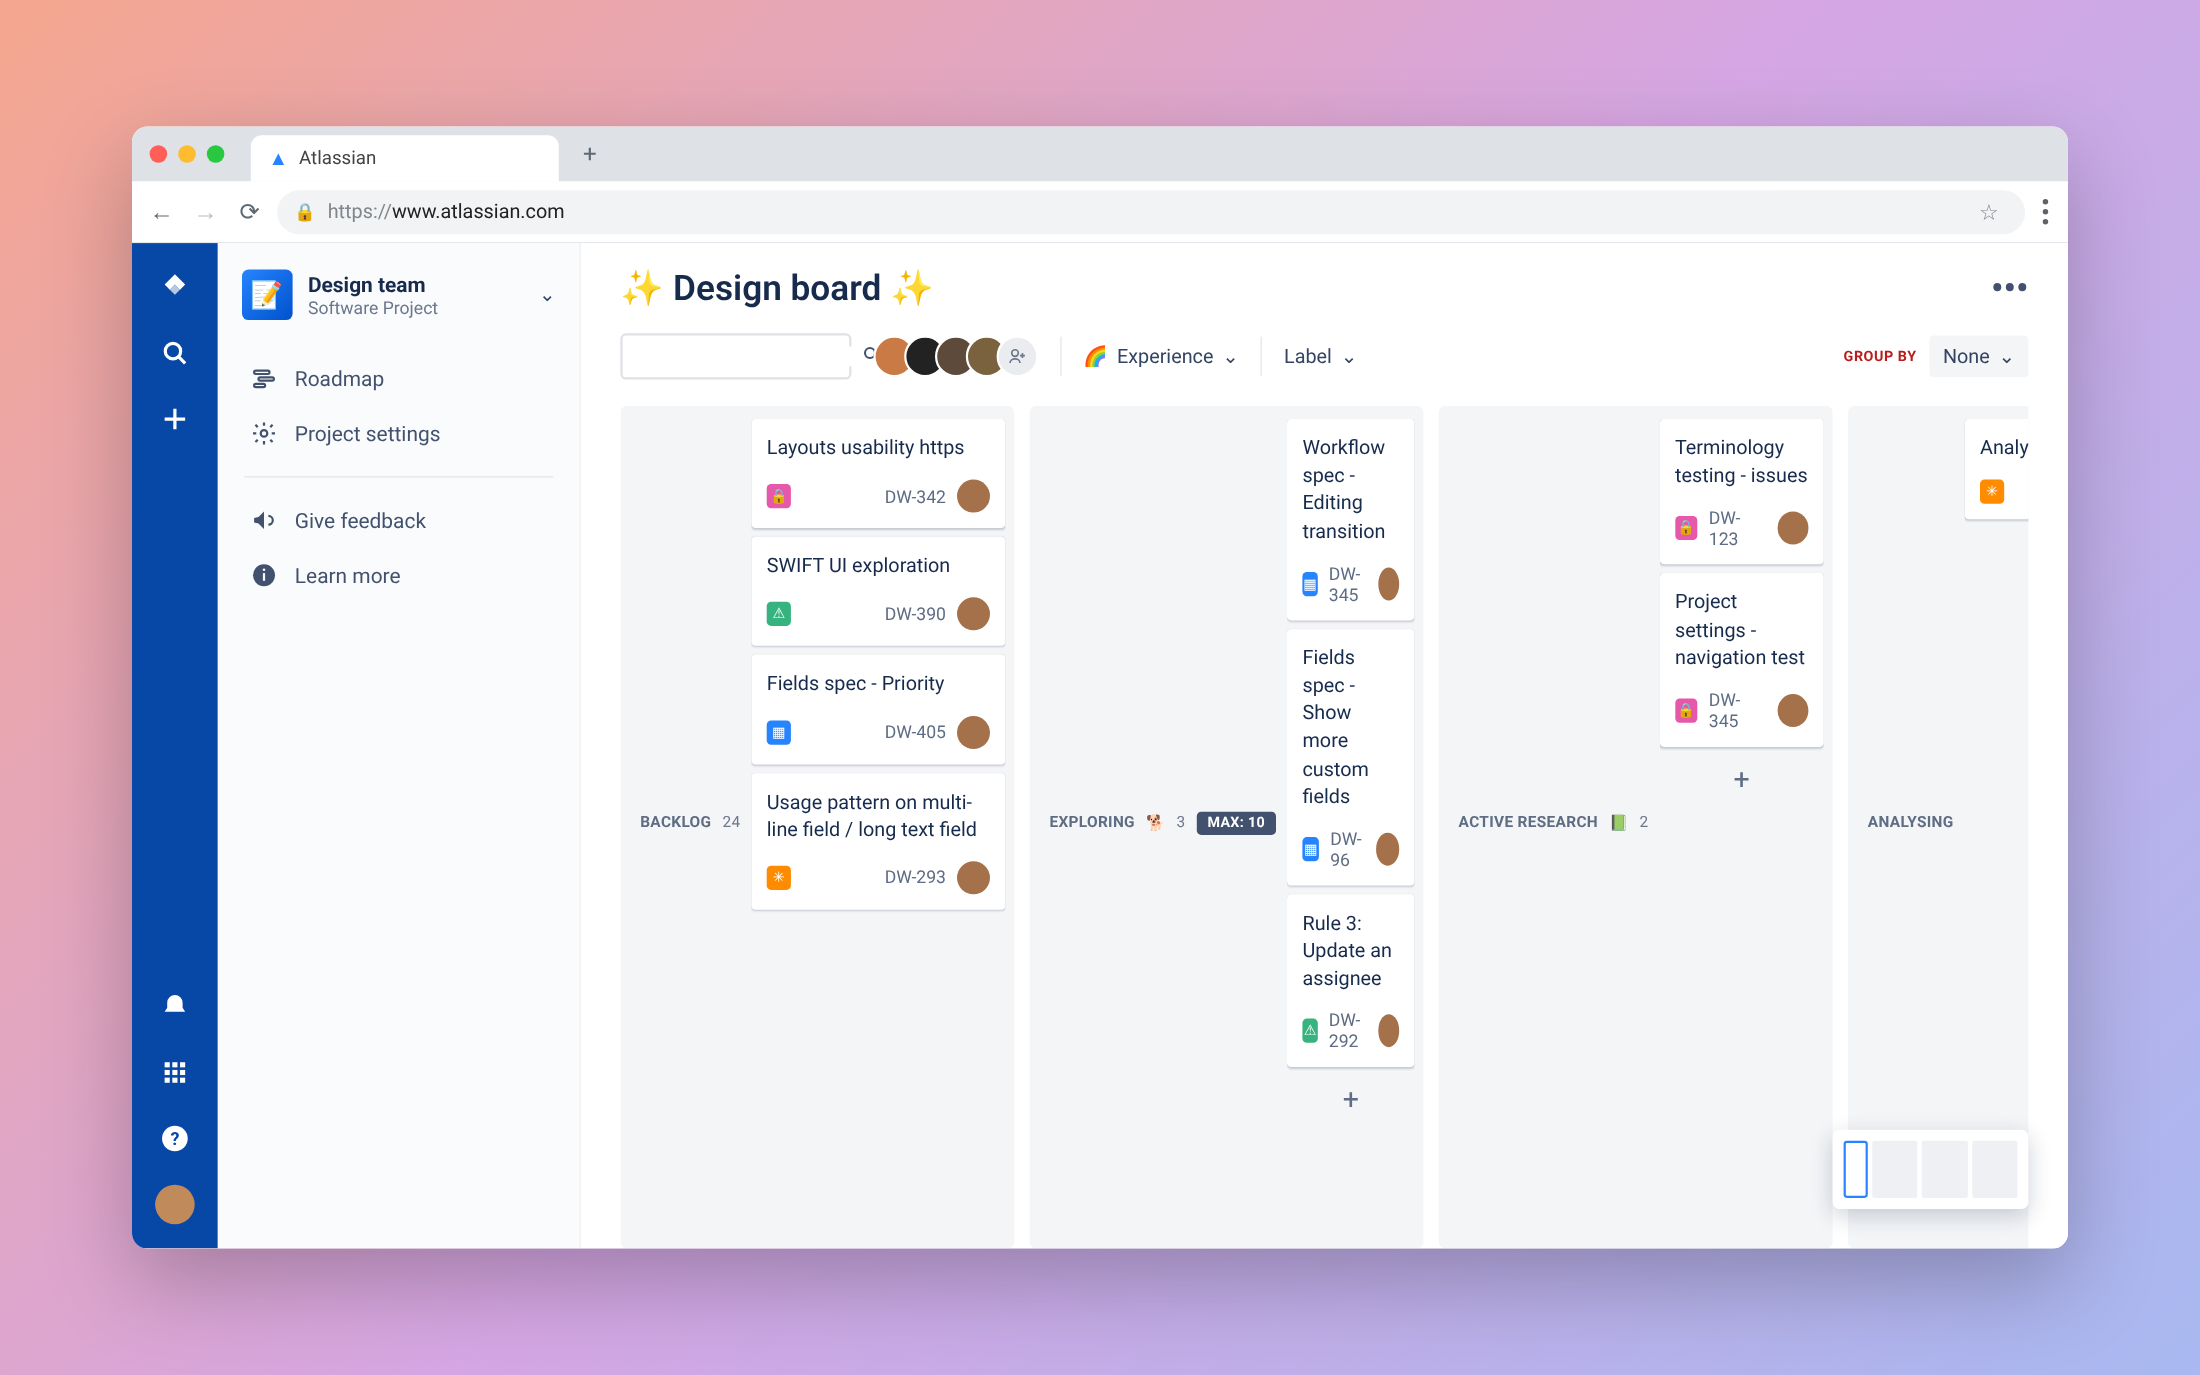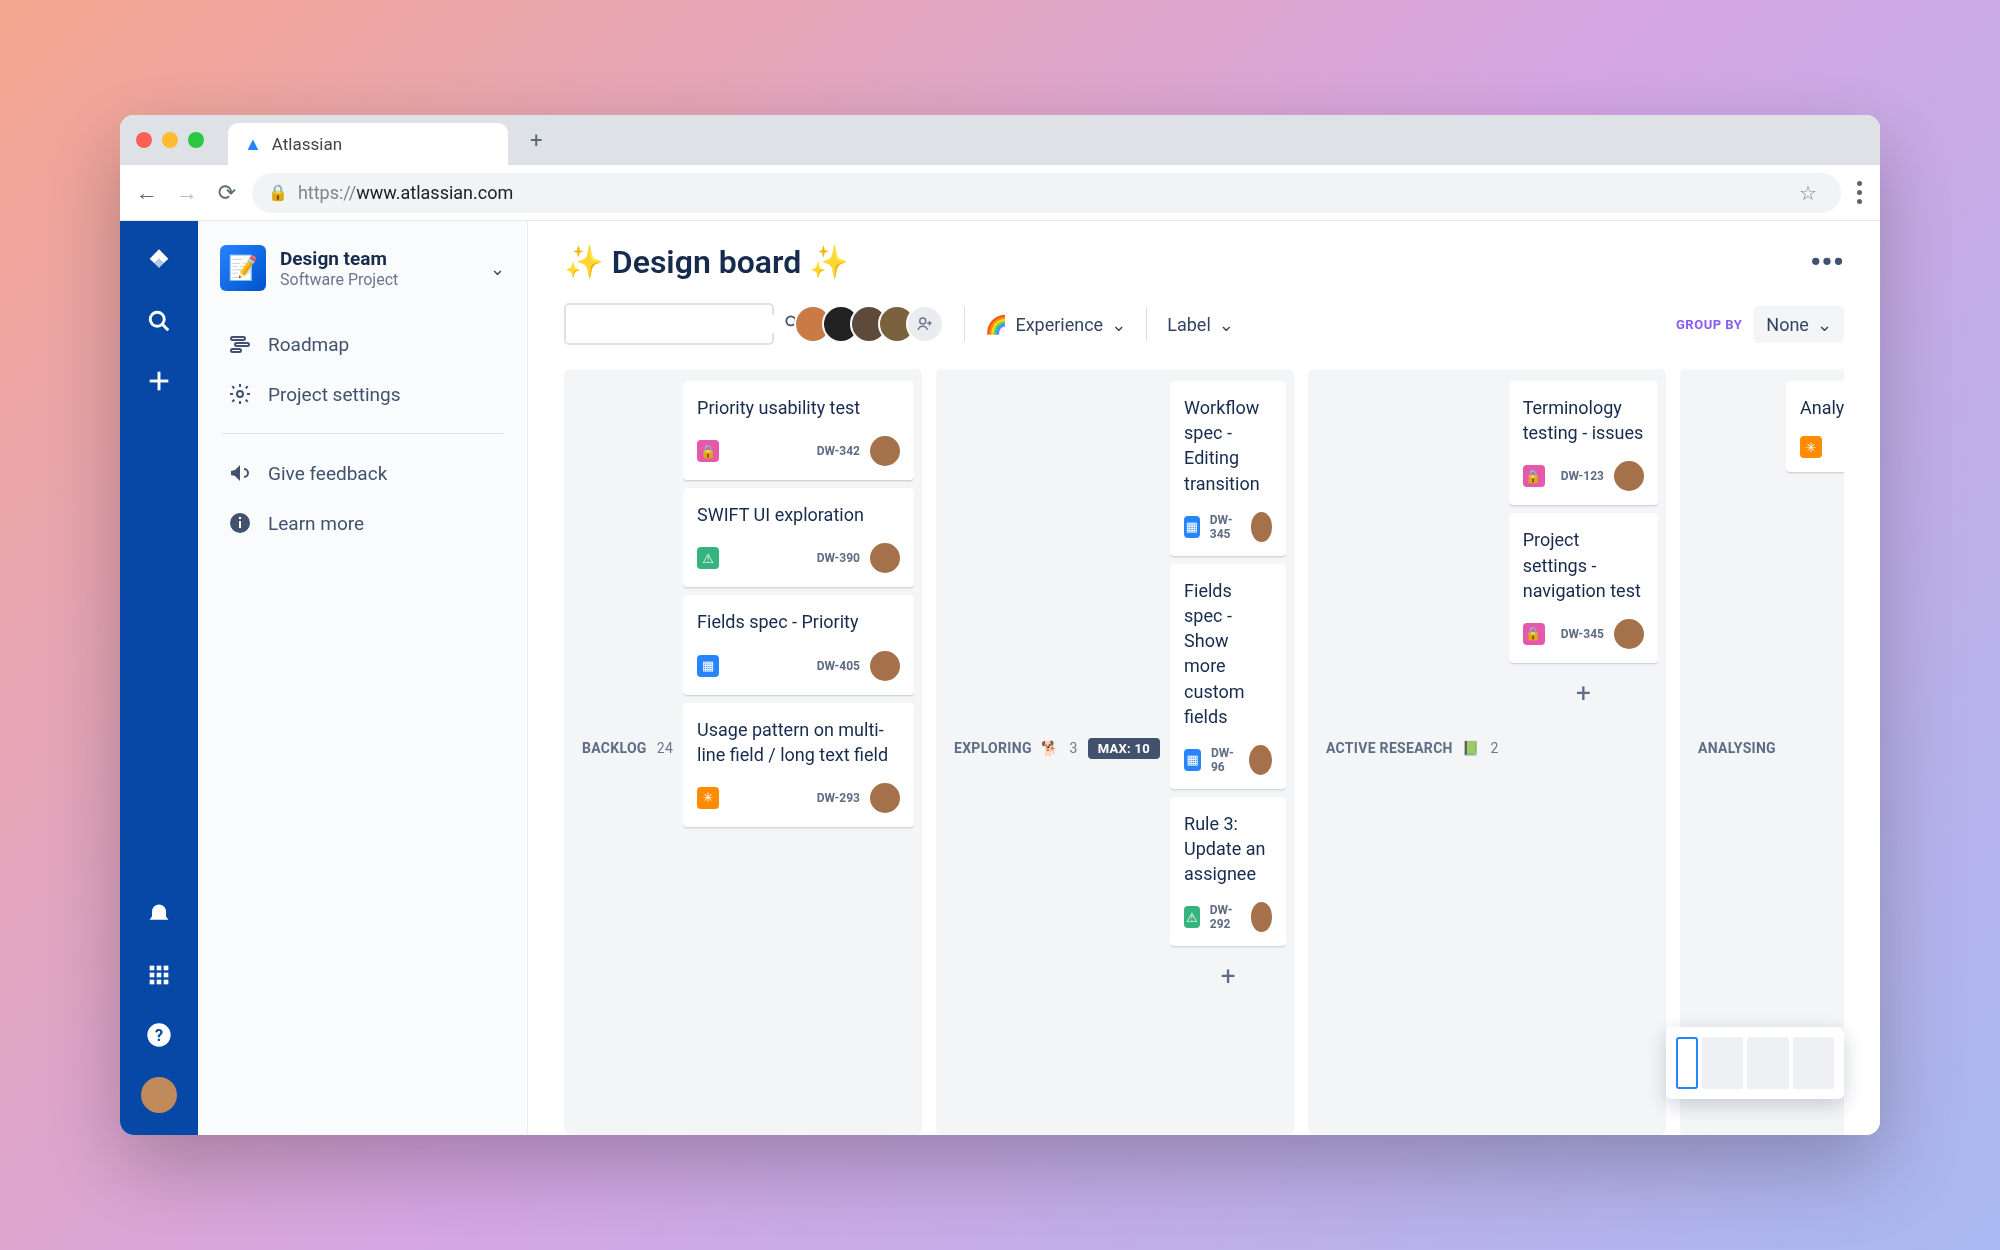--- a/index.html
+++ b/index.html
@@ -113,21 +113,21 @@
     .avatar-stack .av { width: 38px; height: 38px; border-radius: 50%; border: 2px solid #fff; margin-left: -10px; }
     .avatar-stack .av:first-child { margin-left: 0; }
     .av.a1 { background: #c97a45; }
     .av.a2 { background: #222; }
     .av.a3 { background: #5e4a3a; }
     .av.a4 { background: #7a623e; }
     .av.add { background: #eaecef; color: #6b778c; display: flex; align-items: center; justify-content: center; font-size: 18px; }
     .toolbar-sep { width: 1px; height: 36px; background: #dfe1e6; }
     .filter-pill { display: flex; align-items: center; gap: 8px; font-size: 18px; color: #344563; cursor: pointer; }
     .group-by { margin-left: auto; display: flex; align-items: center; gap: 12px; }
-    .group-by-label { font-size: 13px; font-weight: 700; color: #8b5cf6; letter-spacing: 0.5px; }
+    .group-by-label { font-size: 13px; font-weight: 700; color: #b91c1c; letter-spacing: 0.5px; }
     .group-by-select {
       background: #f4f5f7; border-radius: 4px; padding: 8px 12px;
       font-size: 18px; color: #344563; display: flex; align-items: center; gap: 8px; cursor: pointer;
     }
     
     .board { flex: 1; display: flex; gap: 14px; overflow: hidden; }
     .column {
       width: 358px; flex-shrink: 0;
       background: #f4f5f7; border-radius: 6px;
       padding: 12px 8px; display: flex; flex-direction: row;
@@ -151,21 +151,21 @@
       padding: 14px; cursor: pointer;
     }
     .card-title { font-size: 18px; color: #172b4d; margin-bottom: 16px; line-height: 1.4; }
     .card-footer { display: flex; align-items: center; gap: 10px; }
     .type-badge { width: 22px; height: 22px; border-radius: 4px; display: flex; align-items: center; justify-content: center; font-size: 13px; color: #fff; }
     .tb-pink { background: #e558aa; }
     .tb-green { background: #36b37e; }
     .tb-blue { background: #2684ff; }
     .tb-dark { background: #253858; }
     .tb-orange { background: #ff8b00; }
-    .card-key { margin-left: auto; font-size: 12px; color: #5e6c84; font-weight: 700; }
+    .card-key { margin-left: auto; font-size: 16px; color: #5e6c84; font-weight: 400; }
     .card-avatar { width: 30px; height: 30px; border-radius: 50%; background: #a5714a; }
     .add-card-btn {
       display: flex; align-items: center; justify-content: center;
       height: 44px; color: #5e6c84; font-size: 26px; cursor: pointer;
     }
     
     .minimap {
       position: absolute; right: 36px; bottom: 36px;
       width: 178px; height: 72px; background: #fff;
       border-radius: 6px; box-shadow: 0 6px 20px rgba(9,30,66,0.2);
@@ -370,21 +370,21 @@
       </div>
 
       <div class="board" id="board">
           <div class="column">
             <div class="col-header">
     <span>BACKLOG</span>
               <span class="count">24</span>
             </div>
             <div class="col-body">
               <div class="card">
-      <div class="card-title">Priority usability test</div>
+      <div class="card-title">Layouts usability https</div>
       <div class="card-footer">
         <span class="type-badge tb-pink">🔒</span>
         <span class="card-key">DW-342</span>
         <span class="card-avatar"></span>
       </div>
     </div>
               <div class="card">
       <div class="card-title">SWIFT UI exploration</div>
       <div class="card-footer">
         <span class="type-badge tb-green">⚠</span>

